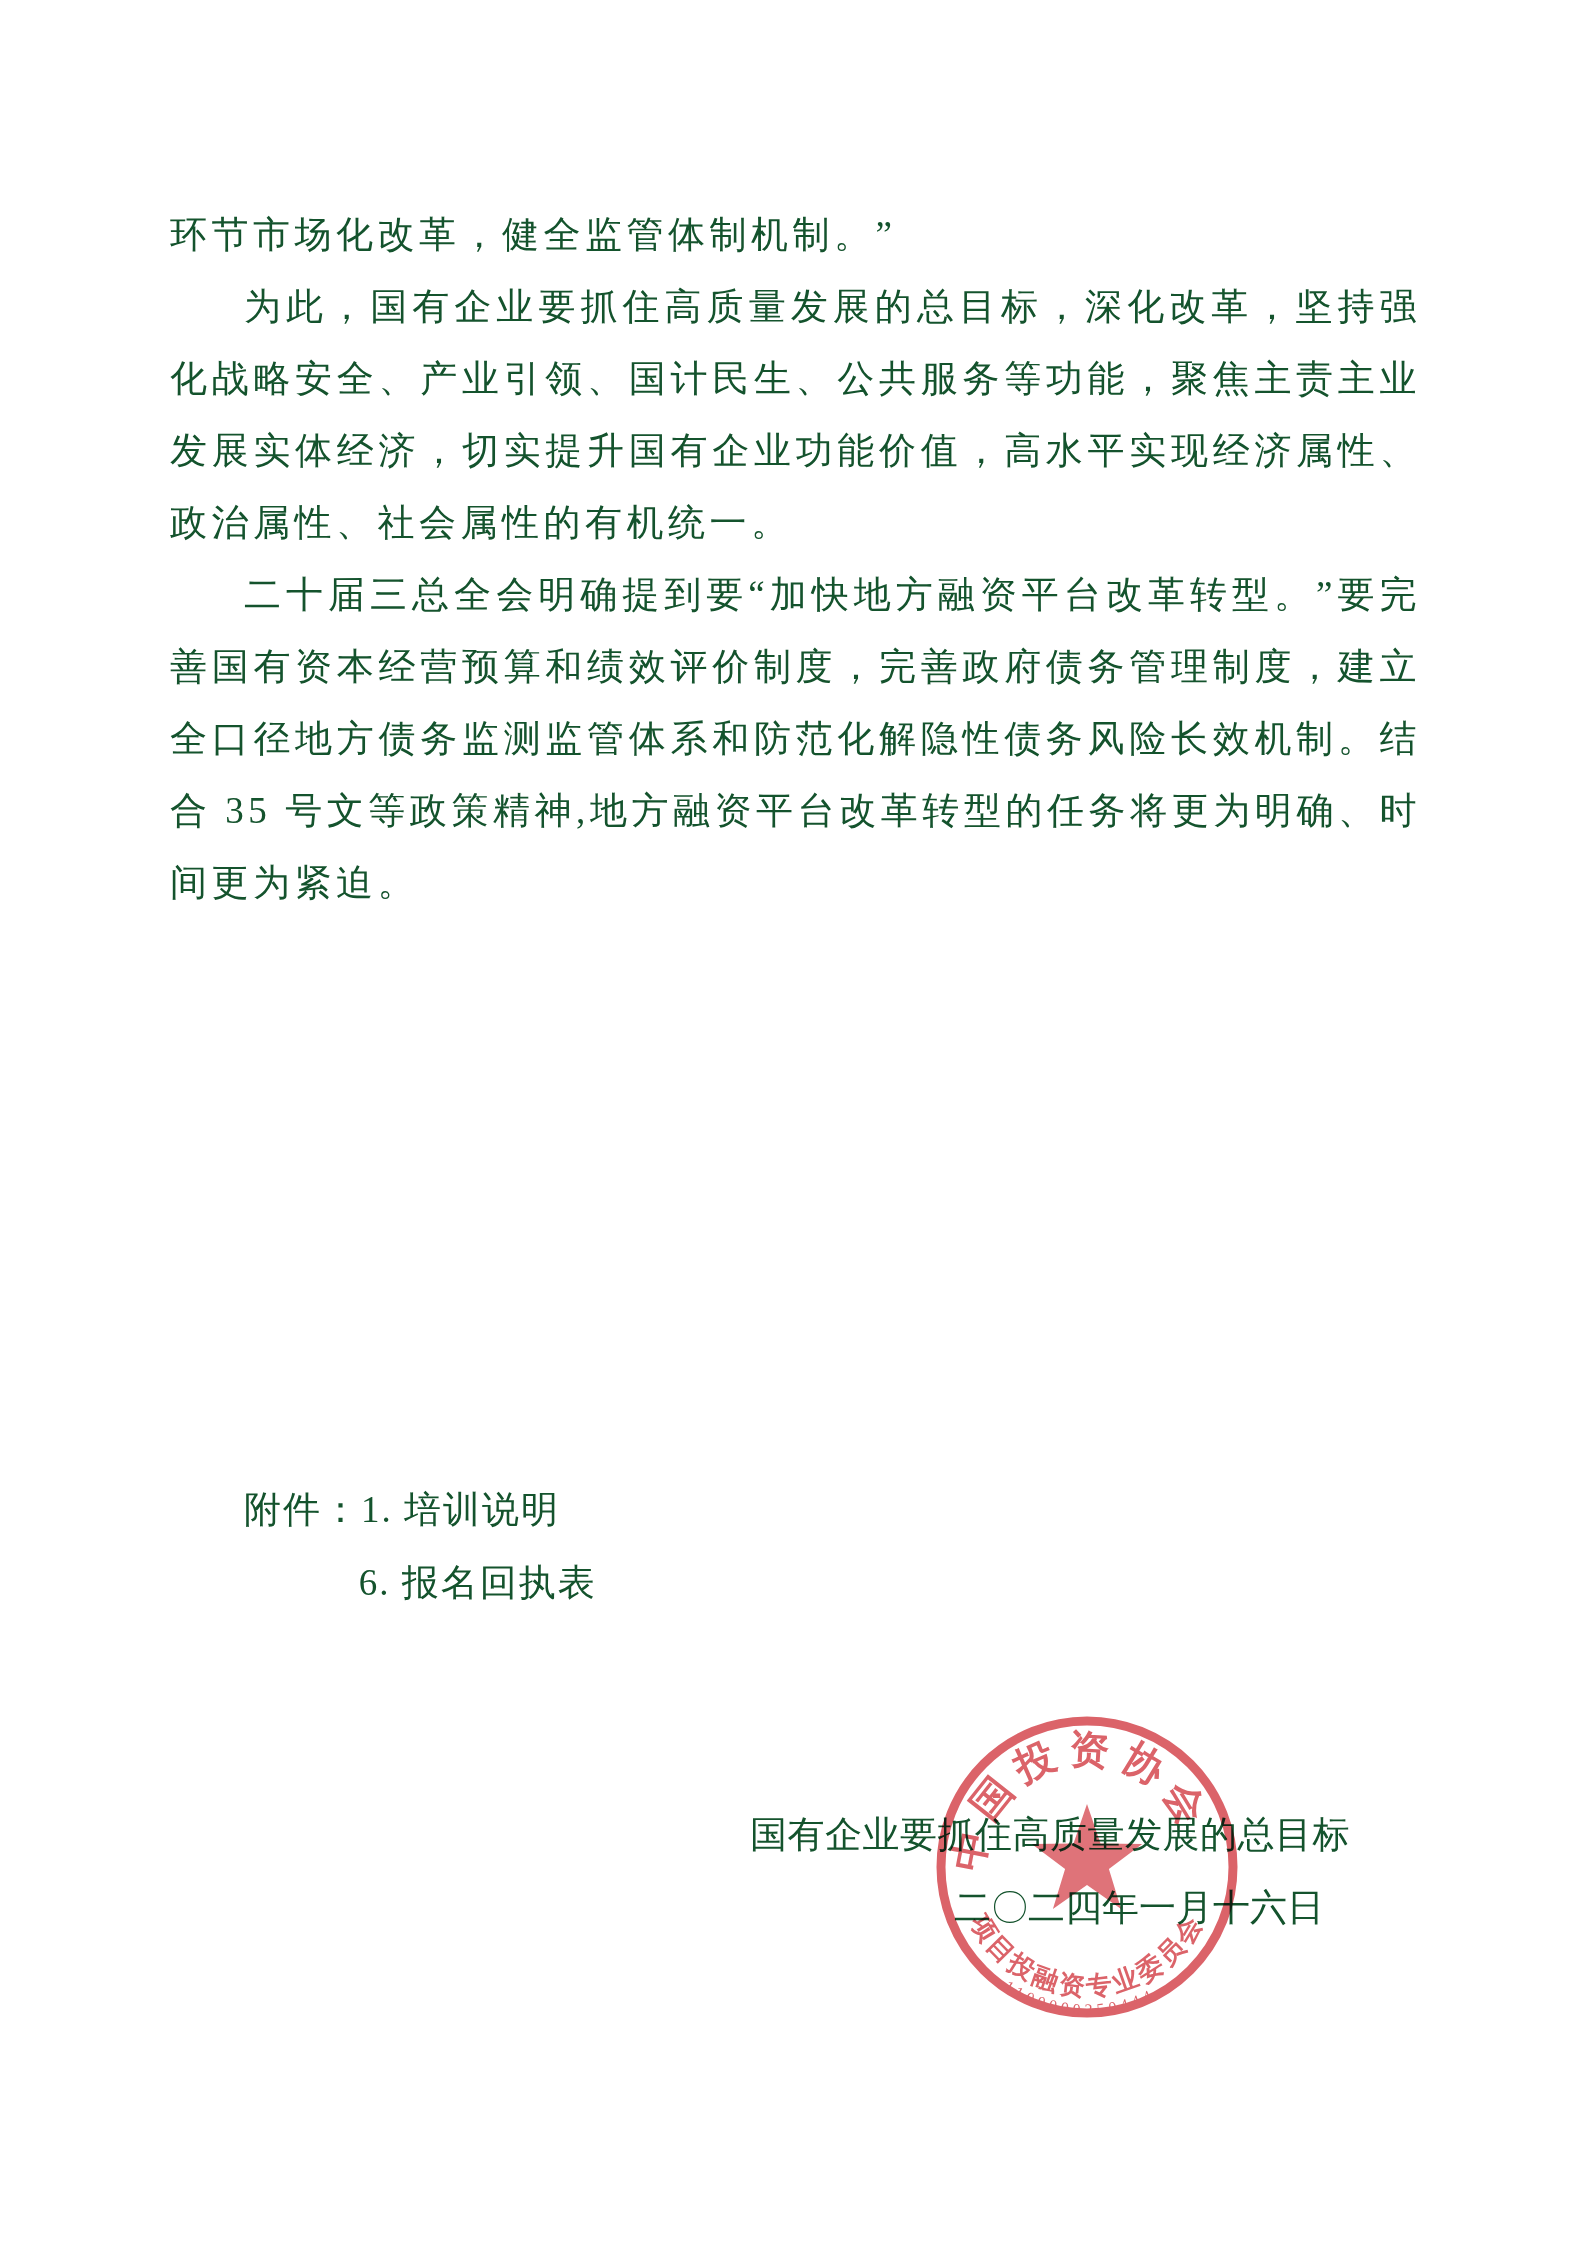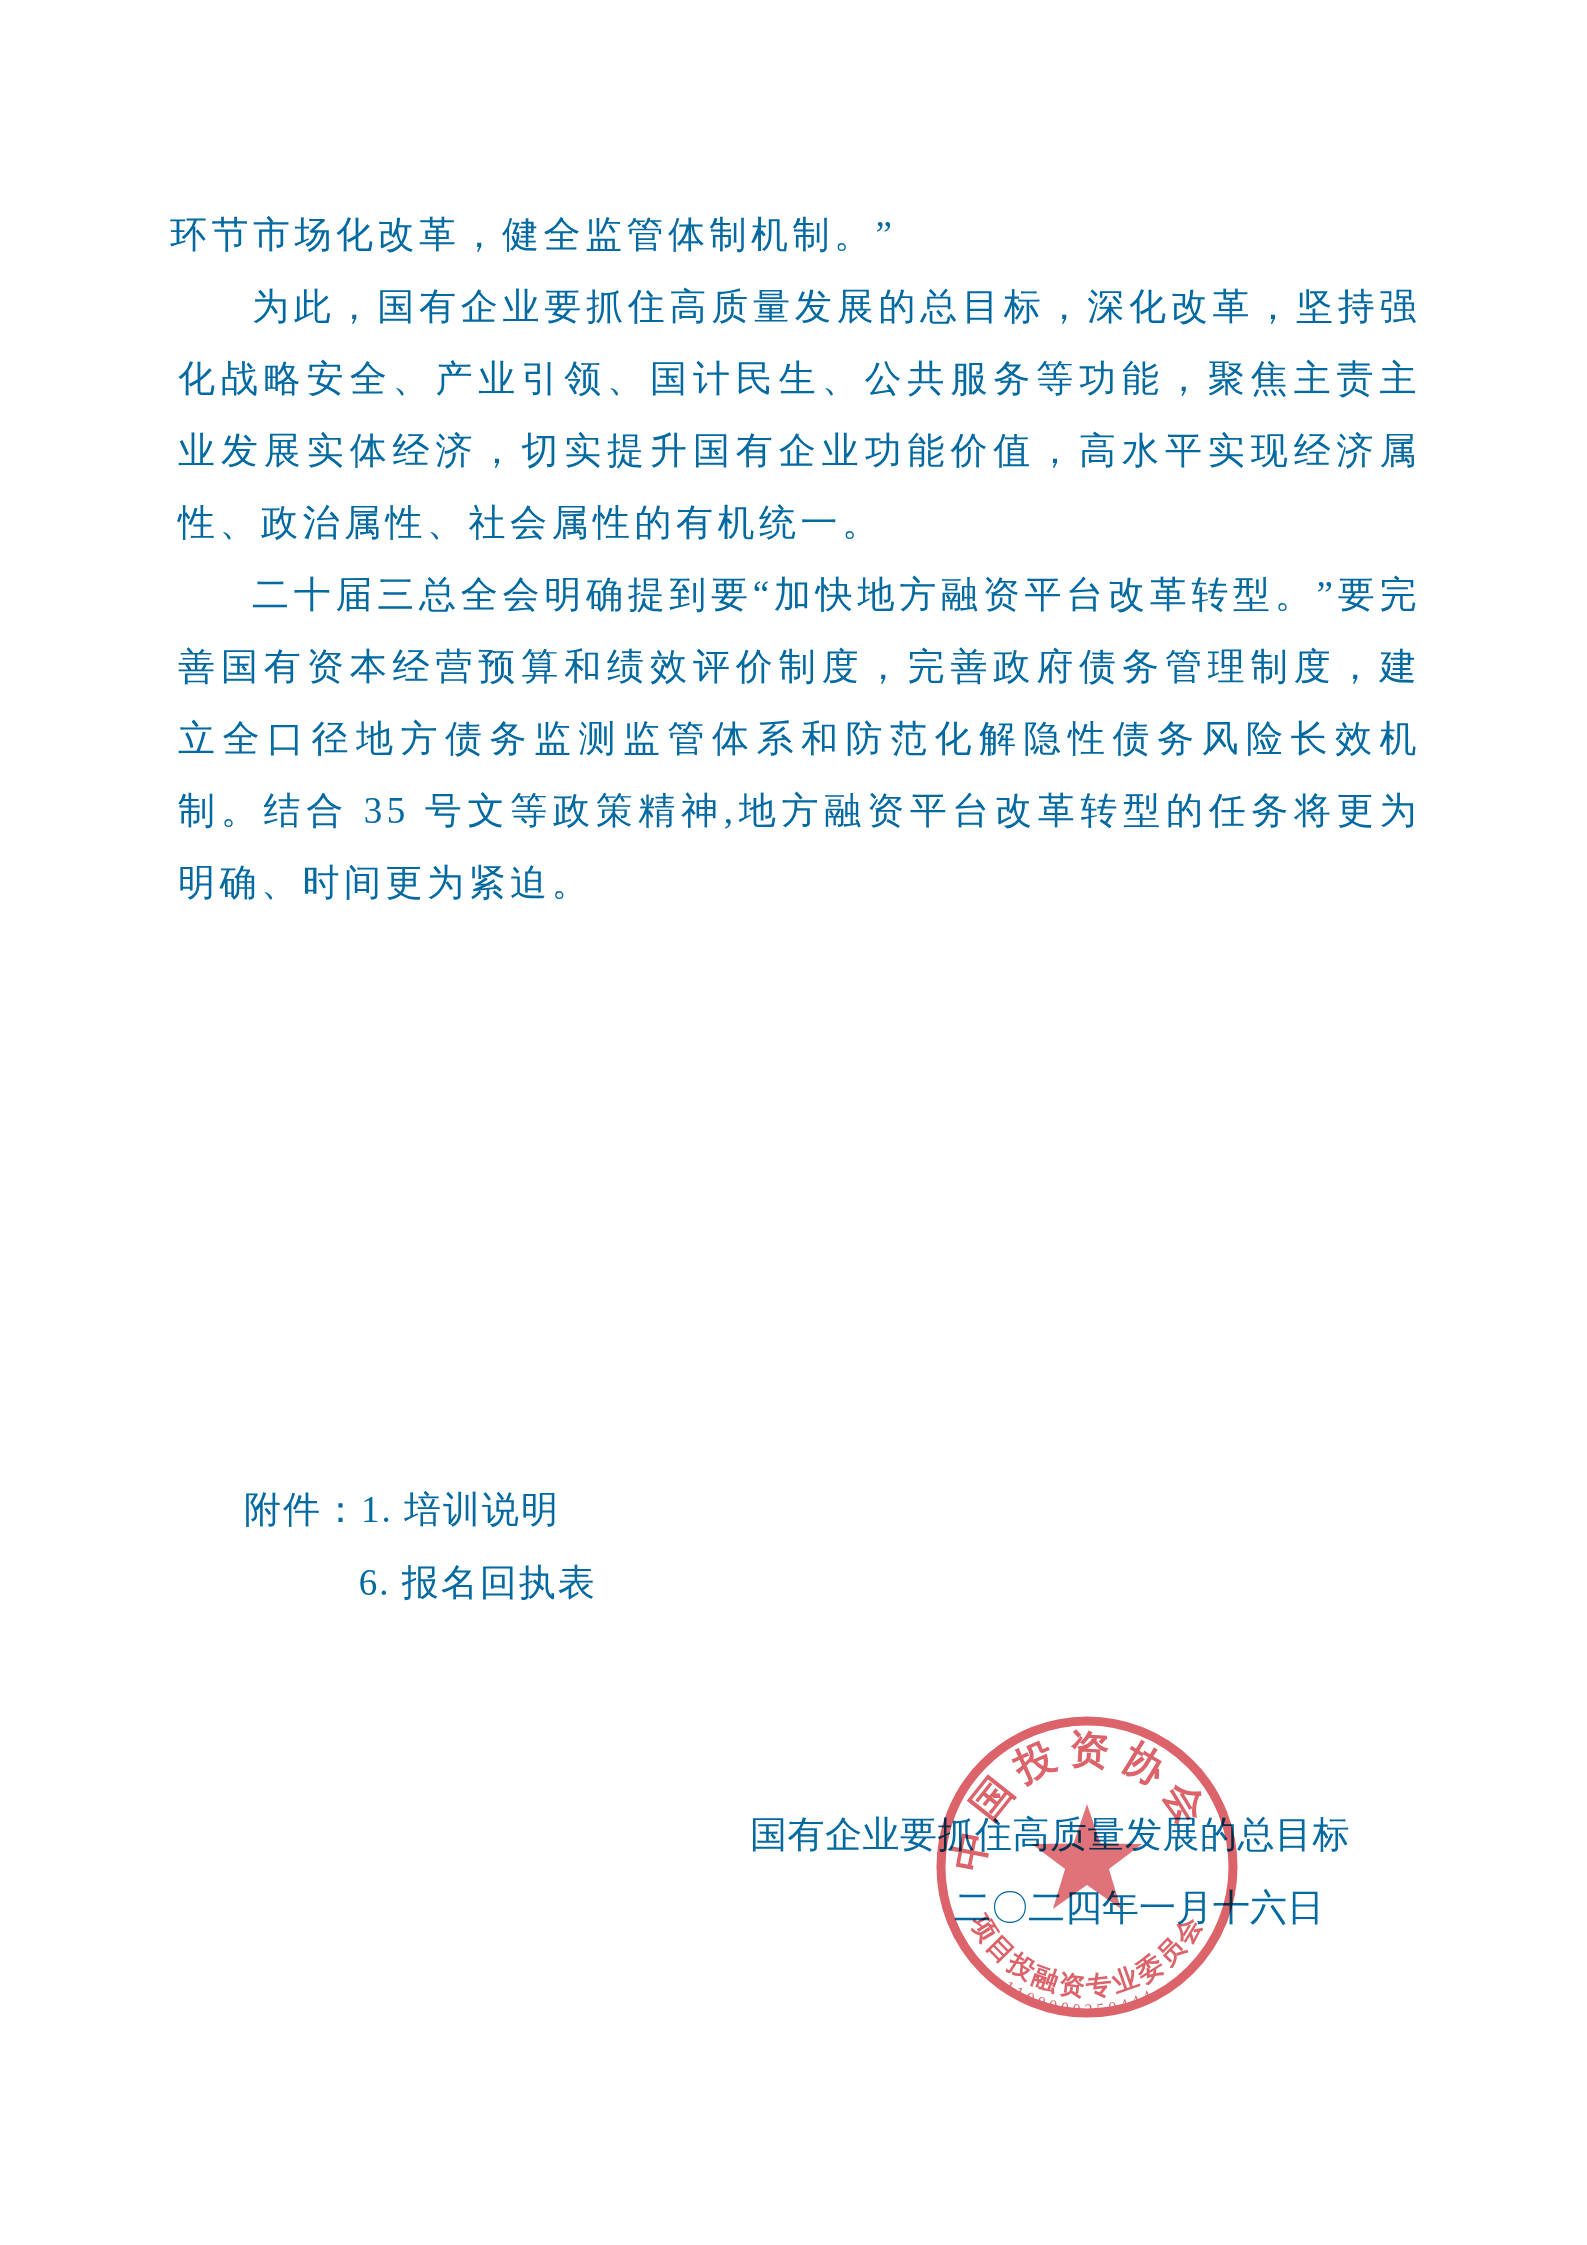--- a/index.html
+++ b/index.html
@@ -3,34 +3,34 @@
 <meta charset="utf-8">
 <style>
   :root { --seal-color:#d5474f; }
   html,body { margin:0; padding:0; background:#ffffff; }
   .page {
     position:relative;
     width:1587px; height:2245px;
     background:#ffffff;
     overflow:hidden;
     font-family:"Liberation Serif","DejaVu Serif",serif;
-    color:#0369a1;
+    color:#14532d;
   }
   .body-text {
     position:absolute;
     left:170px; top:199px;
     width:1251px;
     font-size:37px;
     line-height:72px;
     letter-spacing:4.5px;
     text-align:justify;
     text-justify:inter-character;
   }
   .body-text p { margin:0; padding:0; }
-  .body-text p.indent { text-indent:2em;margin-left:8px; }
+  .body-text p.indent { text-indent:2em; }
   .attachments {
     position:absolute;
     left:170px; top:1473px;
     width:1251px;
     font-size:37px;
     line-height:73px;
     letter-spacing:2px;
   }
   .attachments .line1 { padding-left:2em; }
   .attachments .line2 { padding-left:5.1em; }

